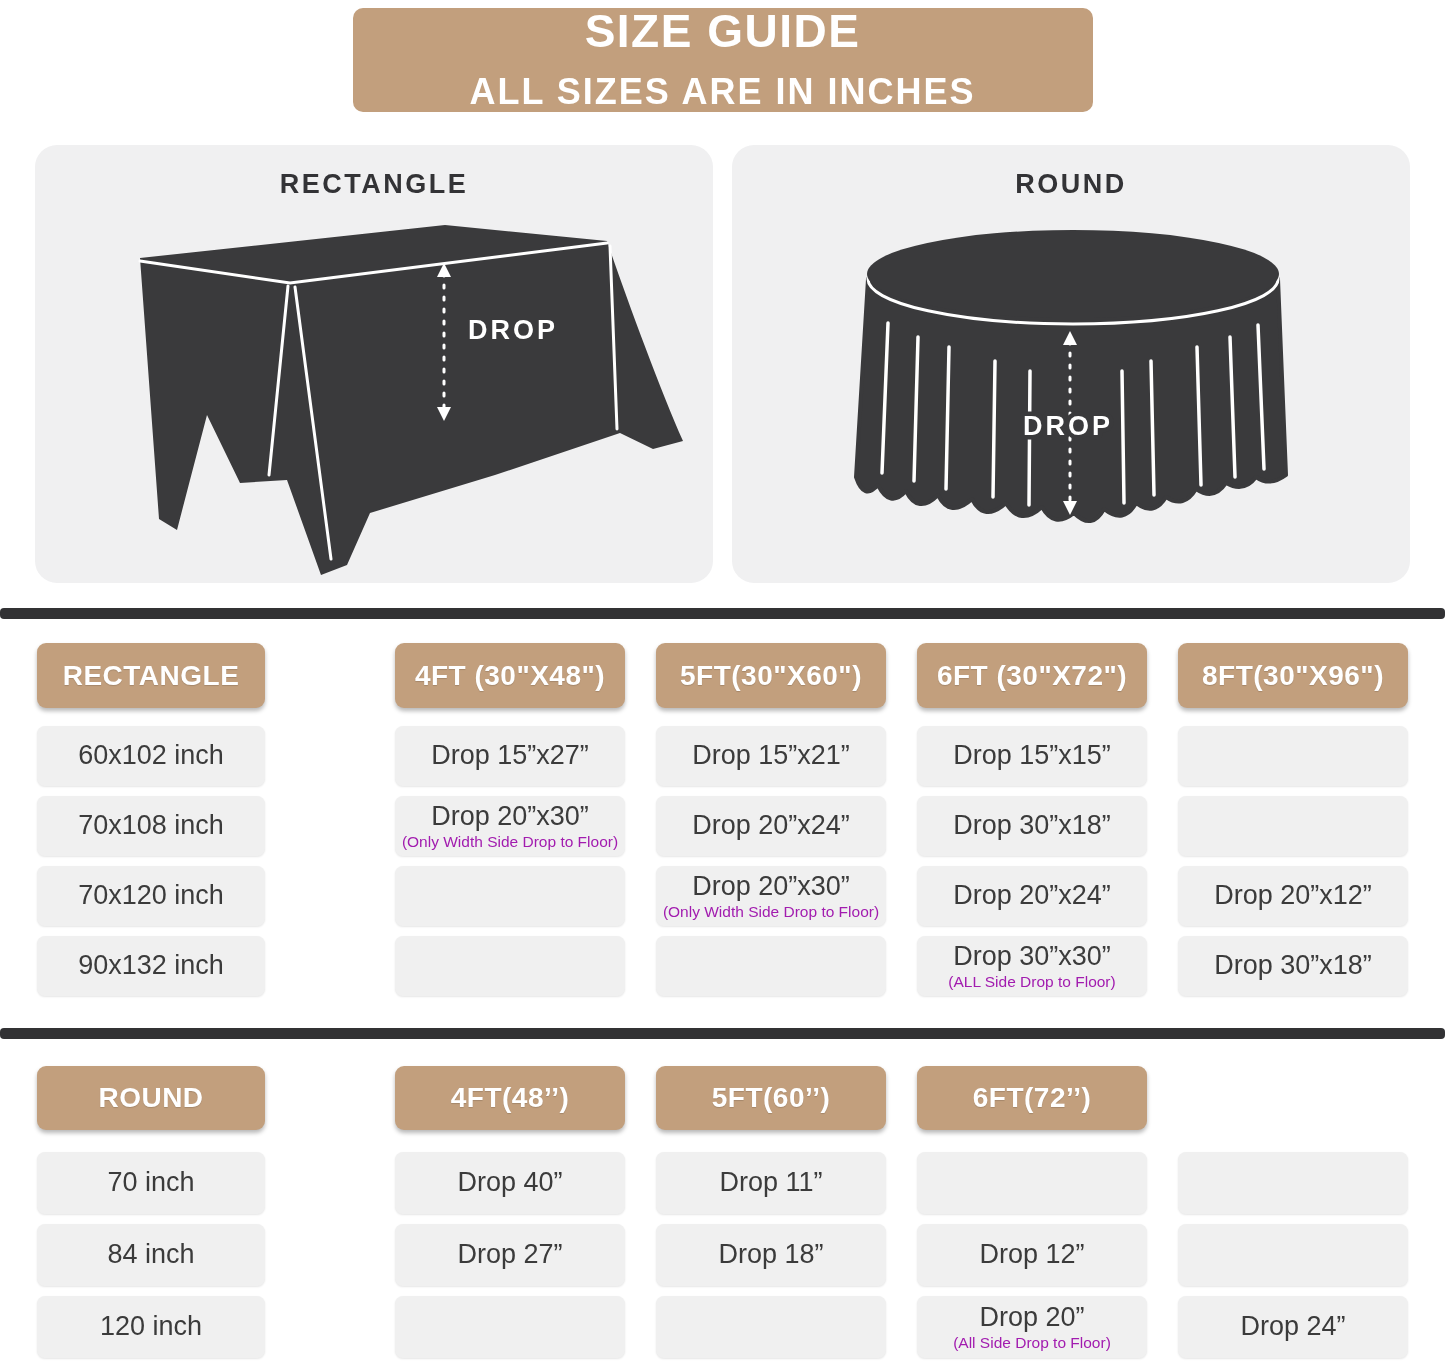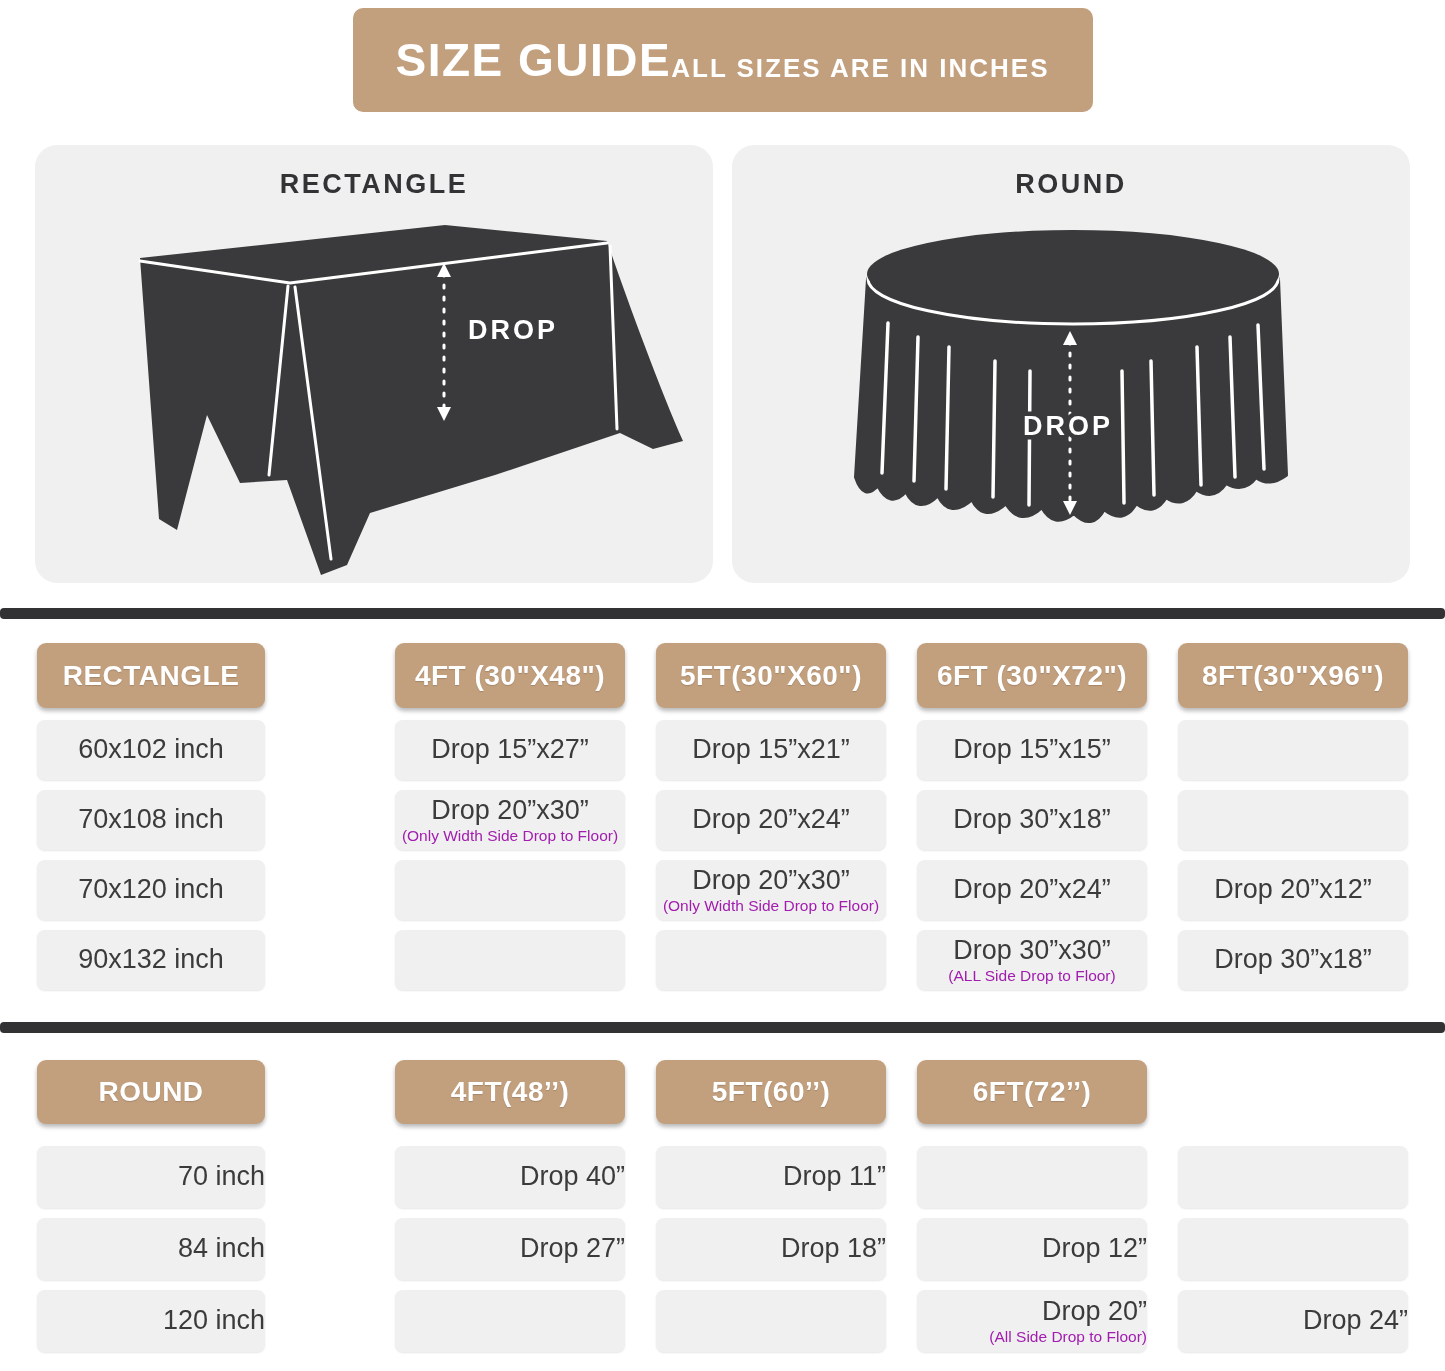--- a/index.html
+++ b/index.html
@@ -10,26 +10,26 @@
     overflow:hidden;
   }
   .page { position:relative; width:1445px; height:1371px; }
 
   
   .banner {
     width:740px; height:104px;
     margin:8px auto 0;
     background:#c29f7d;
     border-radius:10px;
-    display:flex; flex-direction:row; align-items:center; justify-content:center;
+    display:flex; flex-direction:column; align-items:center; justify-content:center;
     color:#ffffff;
     text-align:center;
   }
   .banner-title { font-size:46px; font-weight:bold; letter-spacing:1.5px; line-height:1.05; }
-  .banner-subtitle { font-size:26px; font-weight:bold; letter-spacing:2px; margin-top:16px; }
+  .banner-subtitle { font-size:36px; font-weight:bold; letter-spacing:2px; margin-top:16px; }
 
   
   .panels { display:flex; gap:19px; padding:0 35px; margin-top:33px; height:438px; }
   .panel {
     position:relative; flex:1 1 0; height:438px;
     background:#f0f0f1; border-radius:22px; overflow:hidden;
   }
   .panel-title {
     position:absolute; top:24px; left:0; width:100%;
     margin:0; text-align:center;
@@ -43,21 +43,21 @@
   .divider.d2 { margin-top:32px; }
 
   
   .size-grid {
     display:grid;
     grid-template-columns:228px 68px 230px 230px 230px 230px;
     column-gap:31px; row-gap:10px;
     padding:0 37px;
   }
   .hdr-grid.rect { margin-top:24px; }
-  .rows-grid.rect { margin-top:12px; }
+  .rows-grid.rect { margin-top:18px; }
   .hdr-grid.round { margin-top:27px; }
   .rows-grid.round { margin-top:22px; }
 
   .hdr-box {
     height:65px;
     background:#c29f7d; border-radius:9px;
     display:flex; align-items:center; justify-content:center;
     color:#ffffff; font-size:28px; font-weight:bold; letter-spacing:0.5px;
     box-shadow:0 3px 4px rgba(0,0,0,0.28);
     text-shadow:0 1px 1px rgba(0,0,0,0.15);
@@ -66,21 +66,21 @@
   .hdr-grid.round .hdr-box { height:64px; }
 
   .cell {
     background:#f0f0f0; border-radius:8px;
     display:flex; flex-direction:column; align-items:center; justify-content:center;
     color:#3b3b3b; font-size:27px; line-height:1.1;
     box-shadow:0 1px 2px rgba(0,0,0,0.10);
     white-space:nowrap;
   }
   .rows-grid.rect .cell { height:60px; }
-  .rows-grid.round .cell { height:62px;align-items:flex-end; }
+  .rows-grid.round .cell { height:62px; }
   .cell-note { font-size:15.5px; color:#a21caf; margin-top:1px; }
   .spacer { background:transparent; }
 </style>
 </head>
 <body>
 
 <div class="page">
 
   <div class="banner">
     <div class="banner-title">SIZE GUIDE</div>

